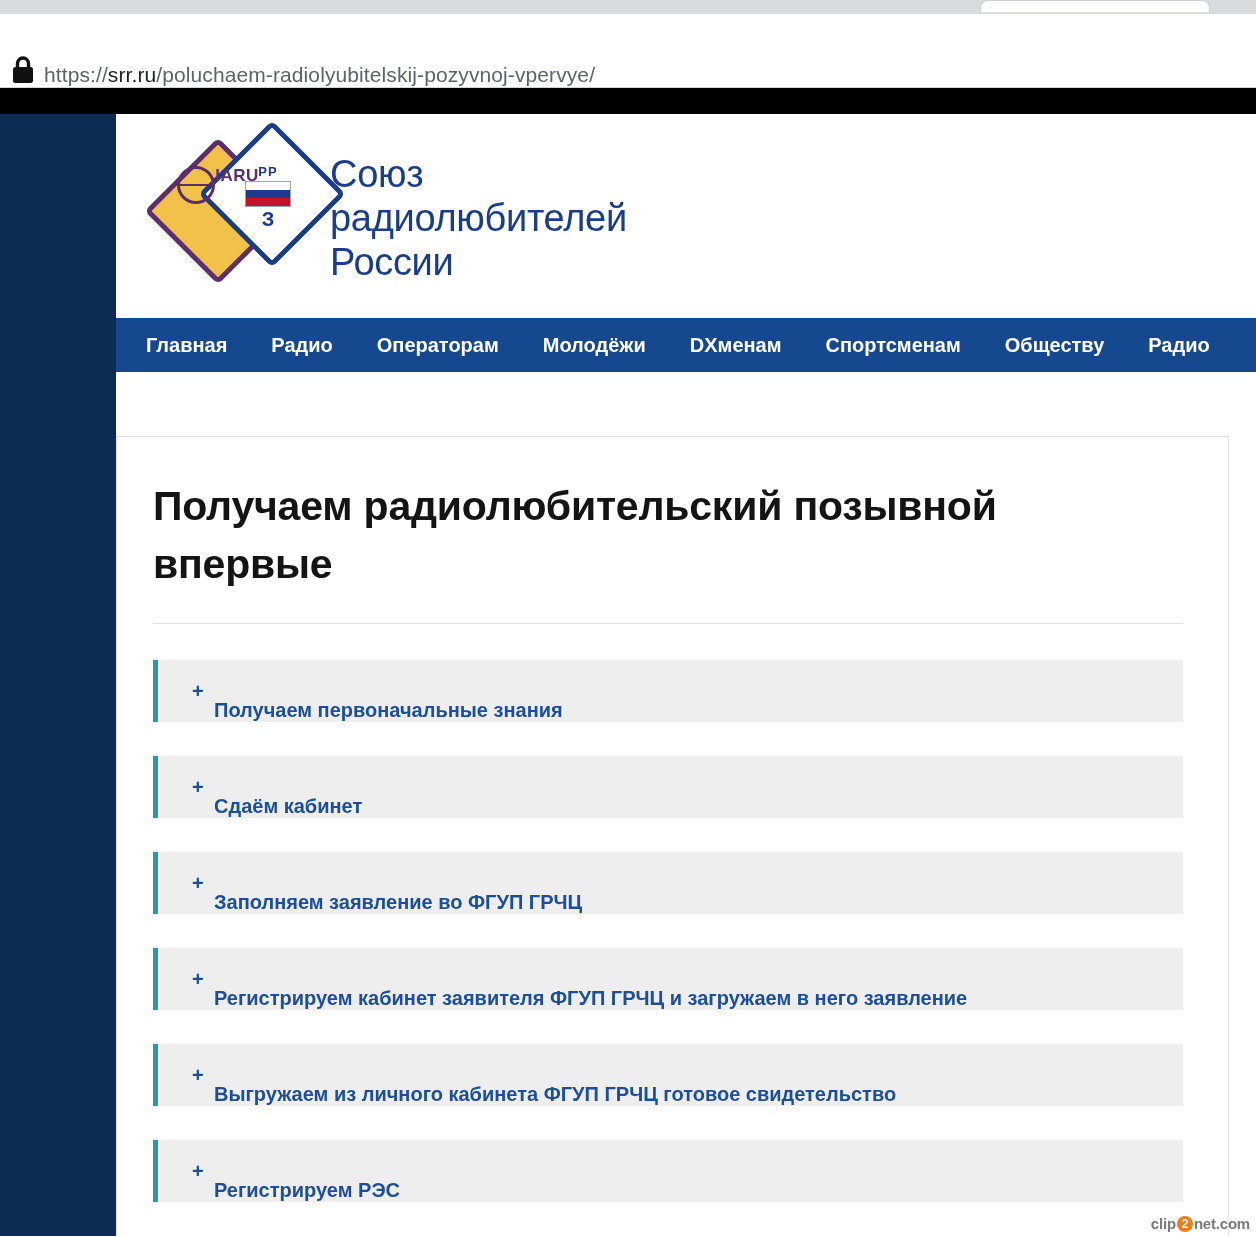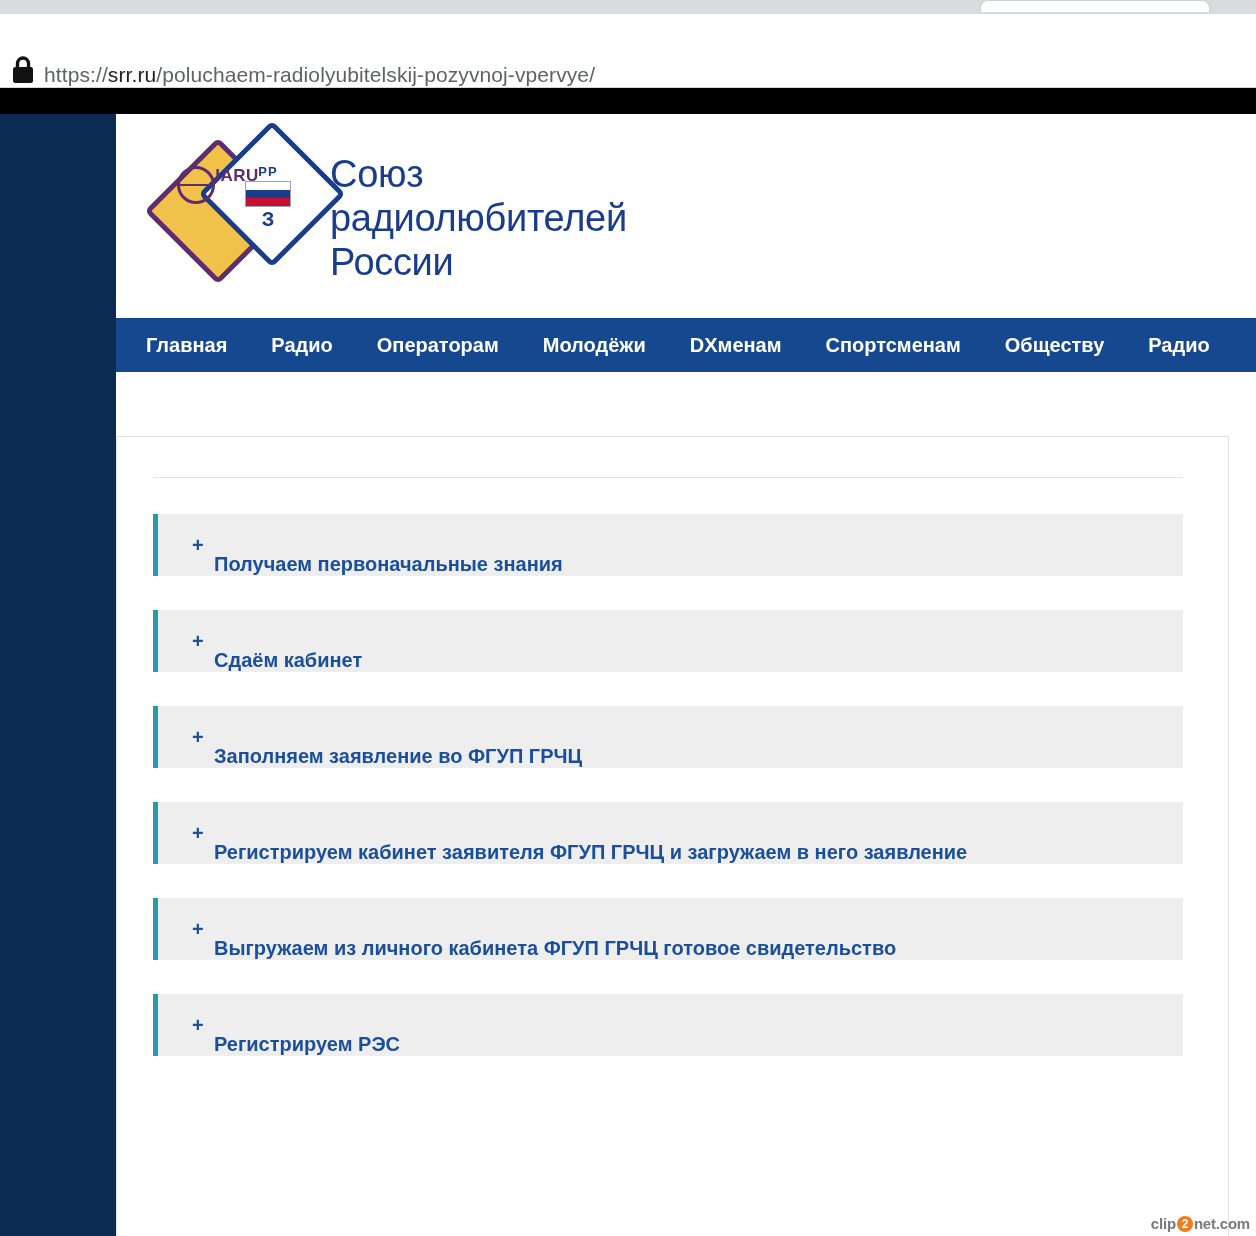--- a/index.html
+++ b/index.html
@@ -329,20 +329,21 @@
       <div class="nav-item">Молодёжи</div>
       <div class="nav-item">DXменам</div>
       <div class="nav-item">Спортсменам</div>
       <div class="nav-item">Обществу</div>
       <div class="nav-item">Радио</div>
     </div>
 
     <div class="nav-underline"></div>
 
     <div class="content-card">
+      <h1 class="article-title">Получаем радиолюбительский позывной впервые</h1>
       <div class="title-rule"></div>
 
       <div class="accordion">
 
         <div class="acc-item">
           <span class="acc-plus">+</span>
           <span class="acc-label acc-label-text">Получаем первоначальные знания</span>
         </div>
 
         <div class="acc-item">

